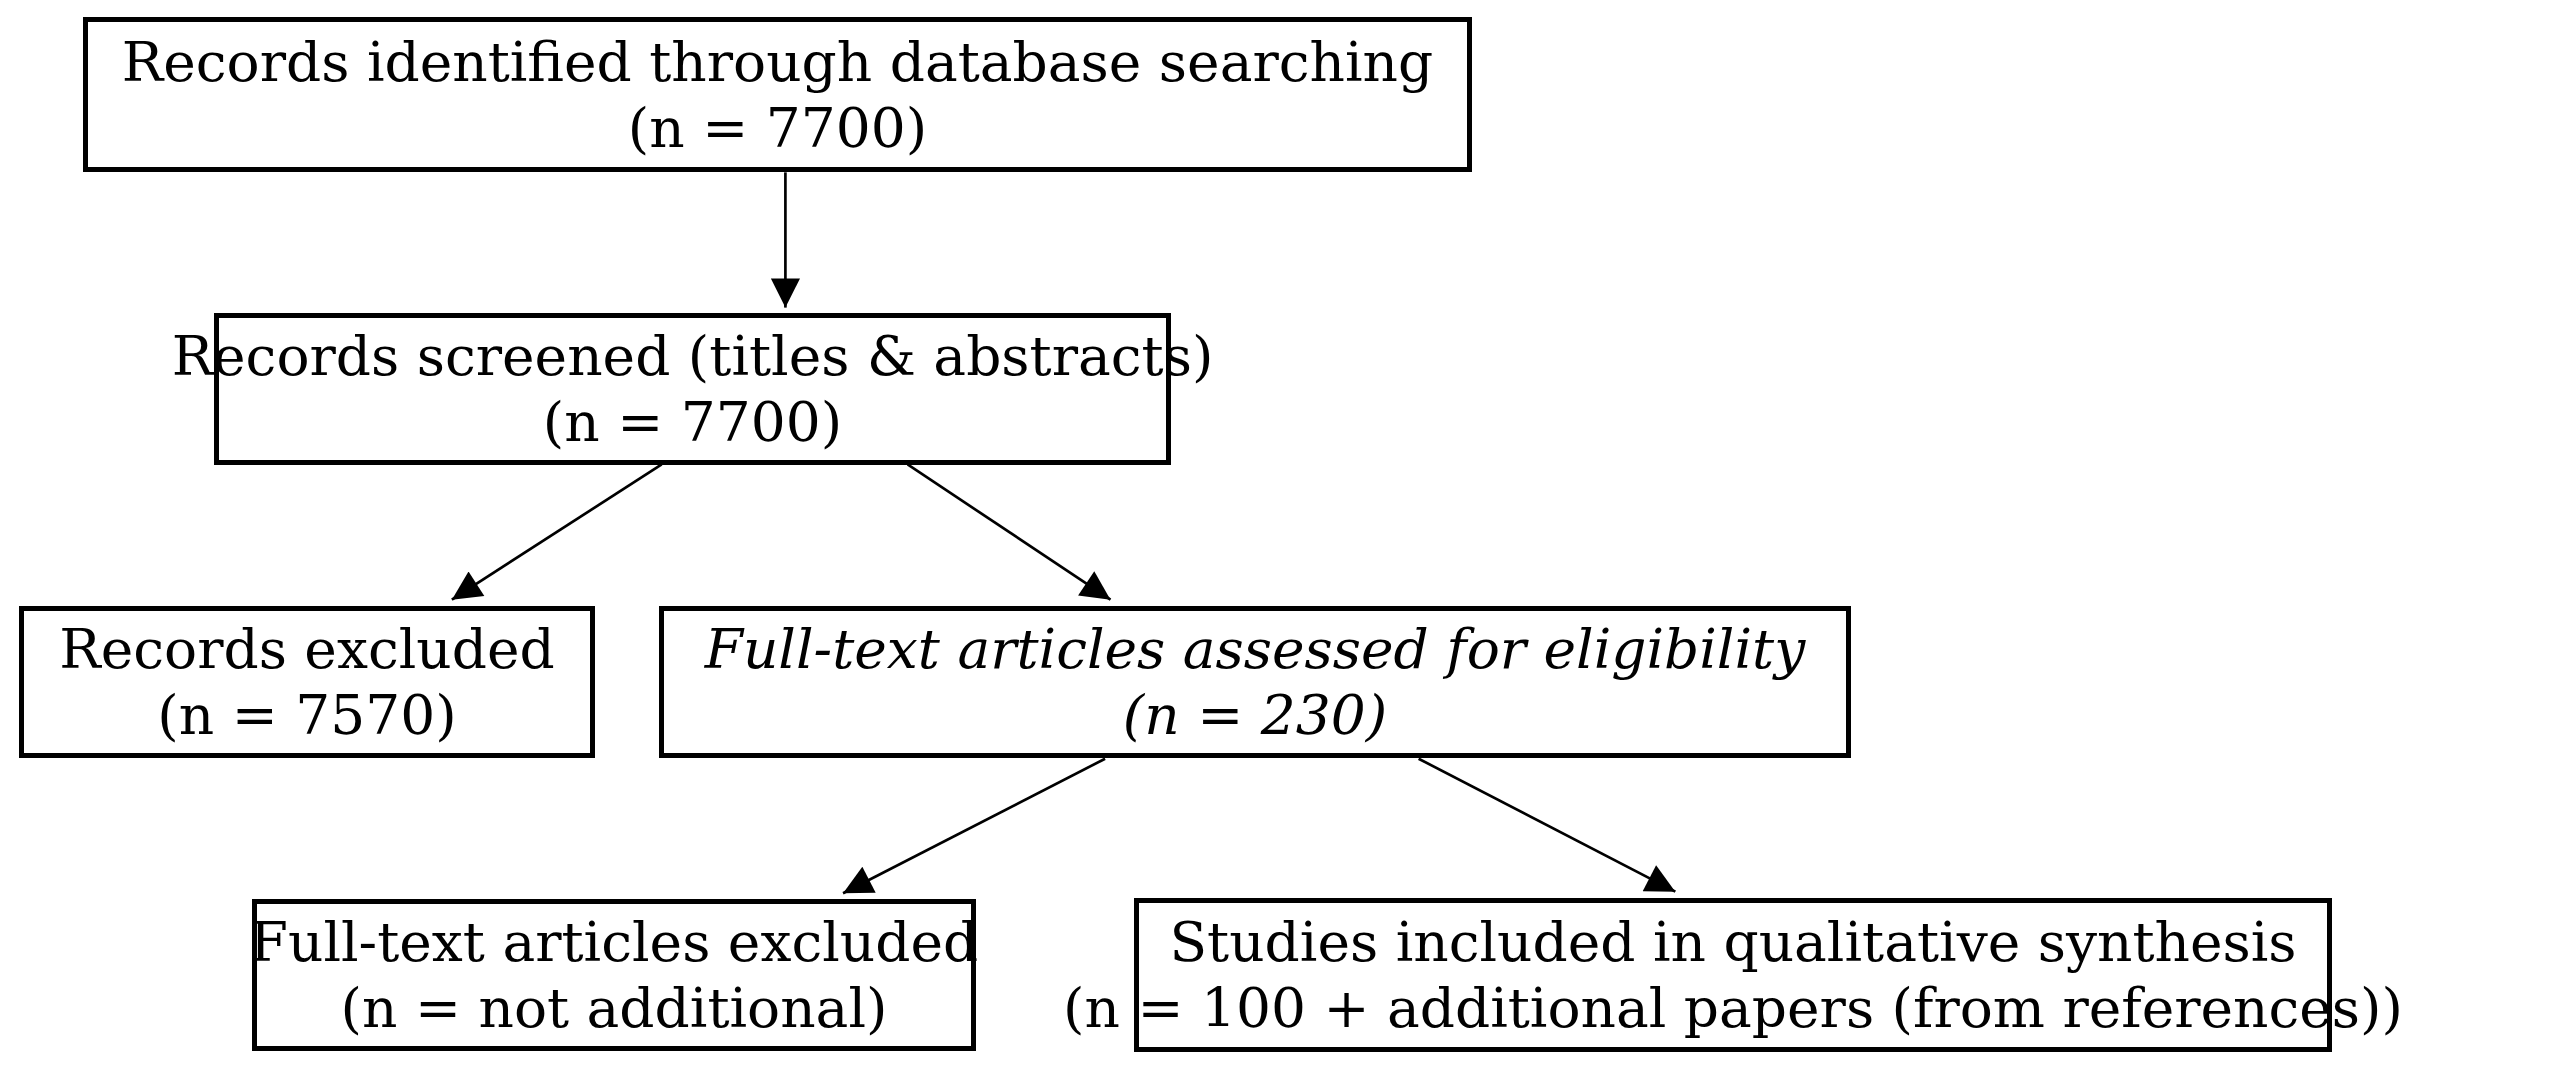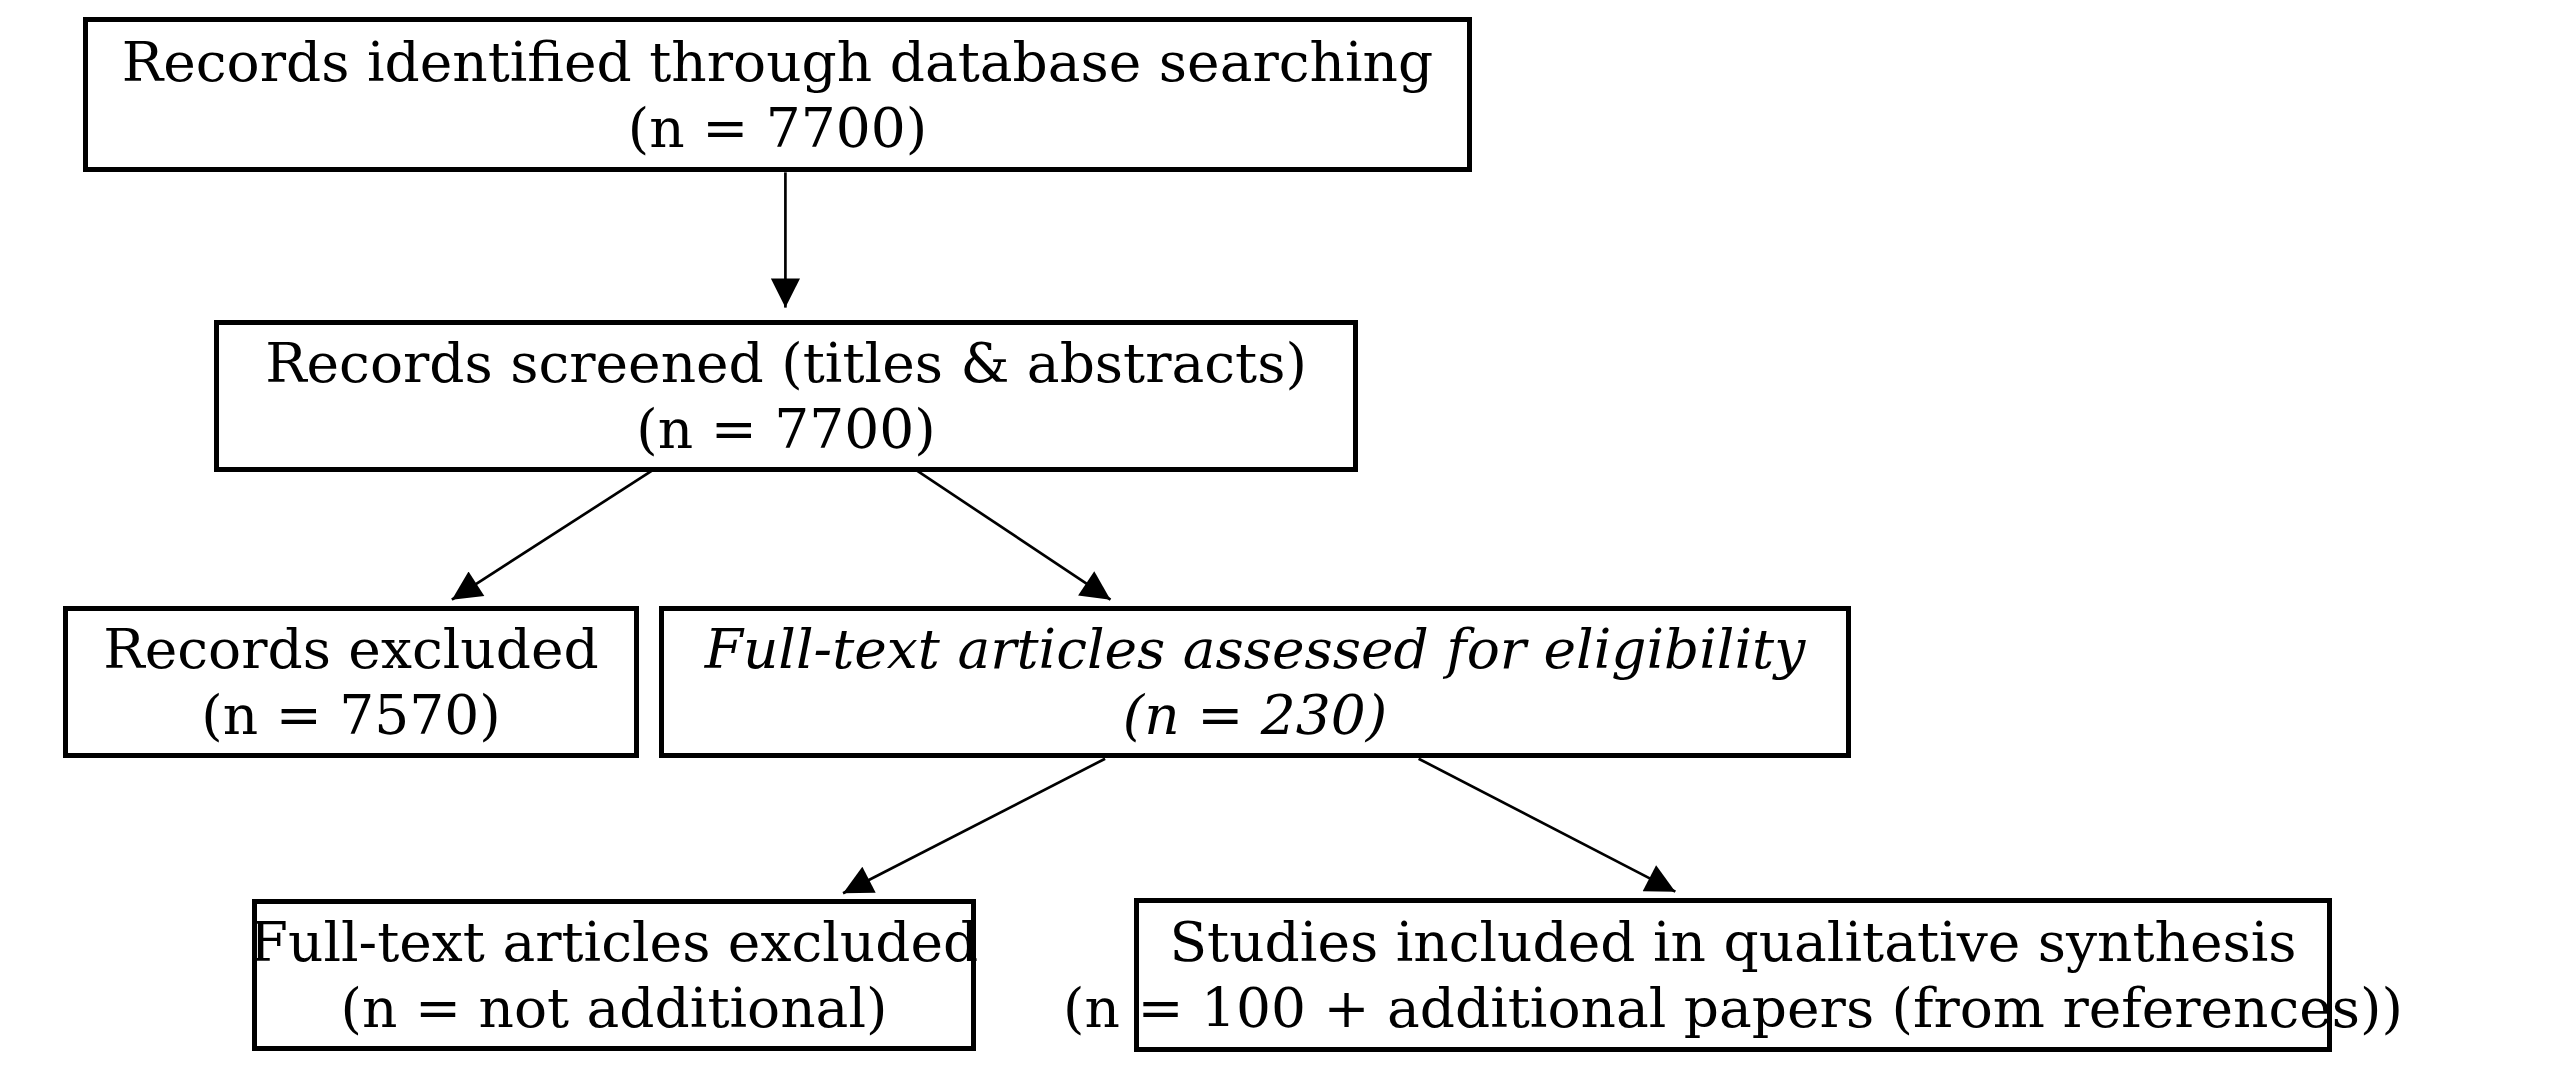--- a/index.html
+++ b/index.html
@@ -58,26 +58,26 @@
     <line x1="1181" y1="604" x2="1445" y2="780" stroke="#000000" stroke-width="3.5" marker-end="url(#arrowhead)"></line>
     <line x1="1438" y1="987" x2="1097" y2="1162" stroke="#000000" stroke-width="3.5" marker-end="url(#arrowhead)"></line>
     <line x1="1846" y1="987" x2="2180" y2="1160" stroke="#000000" stroke-width="3.5" marker-end="url(#arrowhead)"></line>
   </svg>
 
   <div class="node" style="left:83px; top:17px; width:1389px; height:155px;">
     <span class="label">Records identified through database searching</span>
     <span class="count">(n = 7700)</span>
   </div>
 
-  <div class="node" style="left:214px; top:320px; width:1144px; height:152px;">
+  <div class="node" style="left:214px; top:313px; width:957px; height:152px;">
     <span class="label">Records screened (titles &amp; abstracts)</span>
     <span class="count">(n = 7700)</span>
   </div>
 
-  <div class="node" style="left:19px; top:606px; width:576px; height:152px;margin-left:44px;">
+  <div class="node" style="left:19px; top:606px; width:576px; height:152px;">
     <span class="label">Records excluded</span>
     <span class="count">(n = 7570)</span>
   </div>
 
   <div class="node" style="left:659px; top:606px; width:1192px; height:152px;font-style:italic;">
     <span class="label">Full-text articles assessed for eligibility</span>
     <span class="count">(n = 230)</span>
   </div>
 
   <div class="node" style="left:252px; top:899px; width:724px; height:152px;">

